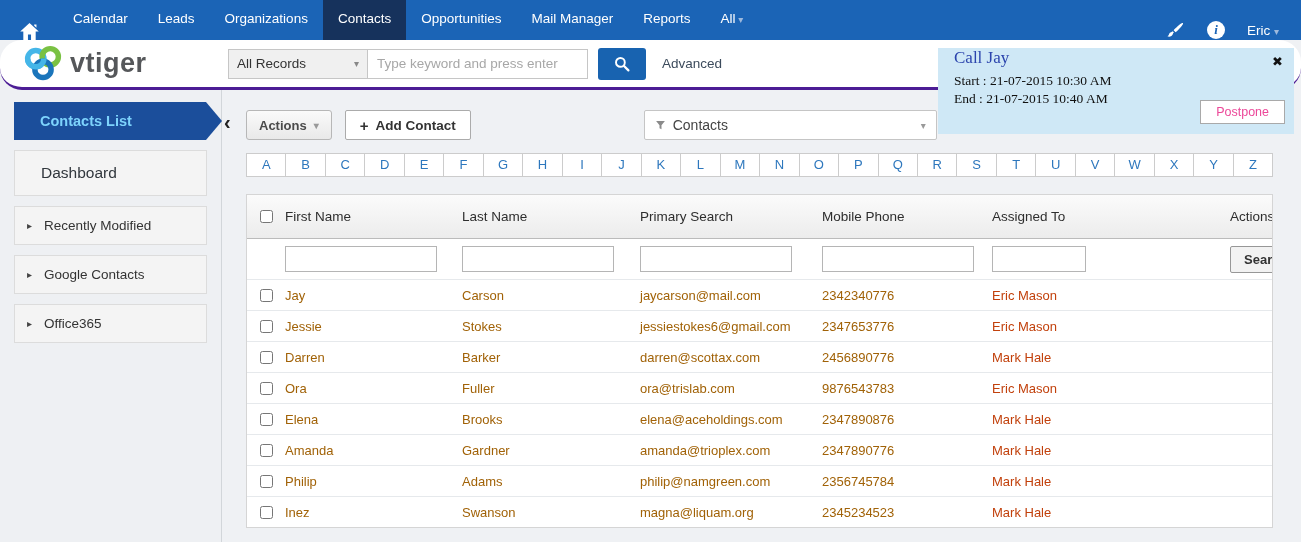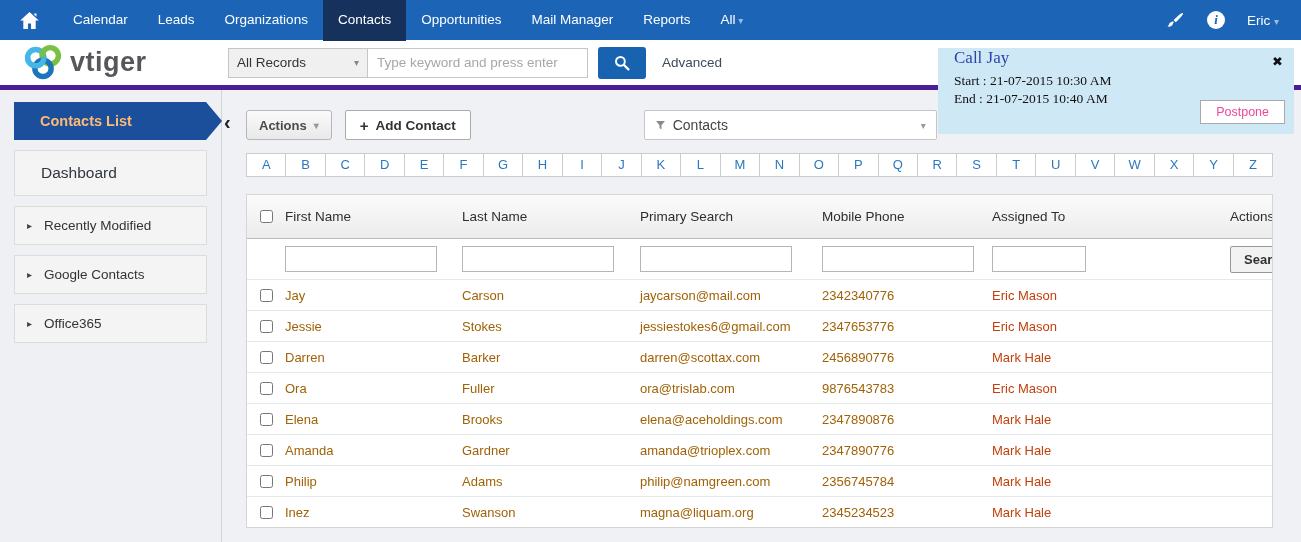--- a/index.html
+++ b/index.html
@@ -1,53 +1,53 @@
 <!DOCTYPE html>
 <html><head>
 <meta charset="utf-8">
 <style>
   * { margin:0; padding:0; box-sizing:border-box; }
   html,body { width:1301px; height:542px; overflow:hidden; }
   body { font-family:"Liberation Sans", sans-serif; background:#eff1f4; position:relative; font-size:13px; color:#333; }
 
   
-  .navbar { height:40px; background:#1b64b6; display:flex; align-items:center; color:#fff; }
+  .navbar { height:40px; background:#1b64b6; display:flex; align-items:flex-end; color:#fff; }
   .nav-home { width:58px; display:flex; align-items:center; justify-content:center; cursor:pointer; }
   .navbar-items { display:flex; align-items:stretch; }
   .nav-item { padding:0 15px; line-height:40px; font-size:13.5px; cursor:pointer; white-space:nowrap; }
   .nav-item.active { background:#16325c; }
   .nav-item .caret { color:#9db9dd; font-size:10px; }
   .nav-right { margin-left:auto; display:flex; align-items:center; gap:22px; padding-right:22px; }
   .nav-icon { width:20px; height:20px; display:flex; align-items:center; justify-content:center; cursor:pointer; }
   .info-badge { width:18px; height:18px; background:#fff; color:#1b64b6; border-radius:50%; font-family:"Liberation Serif", serif; font-style:italic; font-weight:bold; font-size:13px; display:flex; align-items:center; justify-content:center; cursor:pointer; }
   .nav-user { font-size:13.5px; cursor:pointer; }
   .nav-user .caret { color:#9db9dd; font-size:10px; }
 
   
-  .topbar { height:50px; background:#fff; border-bottom:5px solid #4c1d95; display:flex; align-items:center; }
+  .topbar { height:50px; background:#fff; border-bottom:3px solid #4c1d95; display:flex; align-items:center;border-radius:22px; }
   .logo { display:flex; align-items:center; margin-left:20px; width:208px; cursor:pointer; }
   .logo-text { font-size:27px; font-weight:bold; color:#55575a; letter-spacing:0.5px; margin-left:4px; }
   .scope-select { width:140px; height:30px; background:#f0f0f0; border:1px solid #c6c6c6; display:flex; align-items:center; justify-content:space-between; padding:0 8px; color:#333; cursor:pointer; font-size:13.5px; }
   .scope-select .caret { color:#888; font-size:10px; }
   .global-search { width:220px; height:30px; border:1px solid #c6c6c6; border-left:none; padding:4px 9px; font-size:13.5px; color:#000000; outline:none; font-family:"Liberation Sans", sans-serif; }
   .global-search::placeholder { color:#a7a7a7; }
   .search-btn { width:48px; height:32px; margin-left:10px; background:#1863b0; border:none; border-radius:3px; display:flex; align-items:center; justify-content:center; cursor:pointer; }
   .advanced-link { margin-left:16px; color:#3c4b5c; font-size:13.5px; cursor:pointer; }
 
   
   .notif { position:absolute; left:938px; top:48px; width:356px; height:86px; background:#cfe8f6; z-index:60; font-family:"Liberation Serif", serif; }
   .notif-close { position:absolute; top:6px; right:11px; font-size:13px; color:#111; cursor:pointer; font-family:"DejaVu Sans", sans-serif; font-weight:bold; }
   .notif-title { color:#2b44ad; font-size:17px; padding:0 0 4px 16px; }
   .notif-line { color:#111; font-size:13.5px; padding:1px 0 1px 16px; }
   .notif-postpone { position:absolute; right:9px; bottom:10px; background:#fff; border:1px solid #a9a9a9; padding:4px 15px; font-family:"Liberation Sans", sans-serif; font-size:12.5px; color:#ec4899; cursor:pointer; }
 
   
   .container { display:flex; height:452px; }
   .sidebar { width:222px; background:#eef0f3; border-right:1px solid #d2d6da; position:relative; flex-shrink:0; }
-  .side-active { position:relative; margin:12px 14px 0 14px; background:#1b4e9b; color:#fdba74; font-weight:bold; font-size:14.5px; padding:11px 0 11px 26px; width:192px; cursor:pointer; }
+  .side-active { position:relative; margin:12px 14px 0 14px; background:#1b4e9b; color:#7dd3fc; font-weight:bold; font-size:14.5px; padding:11px 0 11px 26px; width:192px; cursor:pointer; }
   .side-active::after { content:""; position:absolute; right:-16px; top:0; border-left:16px solid #1b4e9b; border-top:19.5px solid transparent; border-bottom:19.5px solid transparent; }
   .collapse-toggle { position:absolute; left:224px; top:112px; font-size:20px; font-weight:bold; color:#222; cursor:pointer; z-index:5; line-height:1; }
   .sidebar-items { display:block; }
   .side-item { margin:10px 14px 0 14px; background:#f4f4f4; border:1px solid #dcdcdc; padding:11px 12px; font-size:13.5px; color:#333; display:flex; align-items:center; cursor:pointer; }
   .side-item.big { padding:13px 12px 13px 26px; font-weight:normal; font-size:15.5px; color:#31373d; }
   .side-item .tri { color:#444; font-size:10px; margin-right:12px; }
 
   
   .main { flex:1; padding:0 28px 0 24px; position:relative; }
   .toolbar { margin-top:20px; display:flex; align-items:center; }

